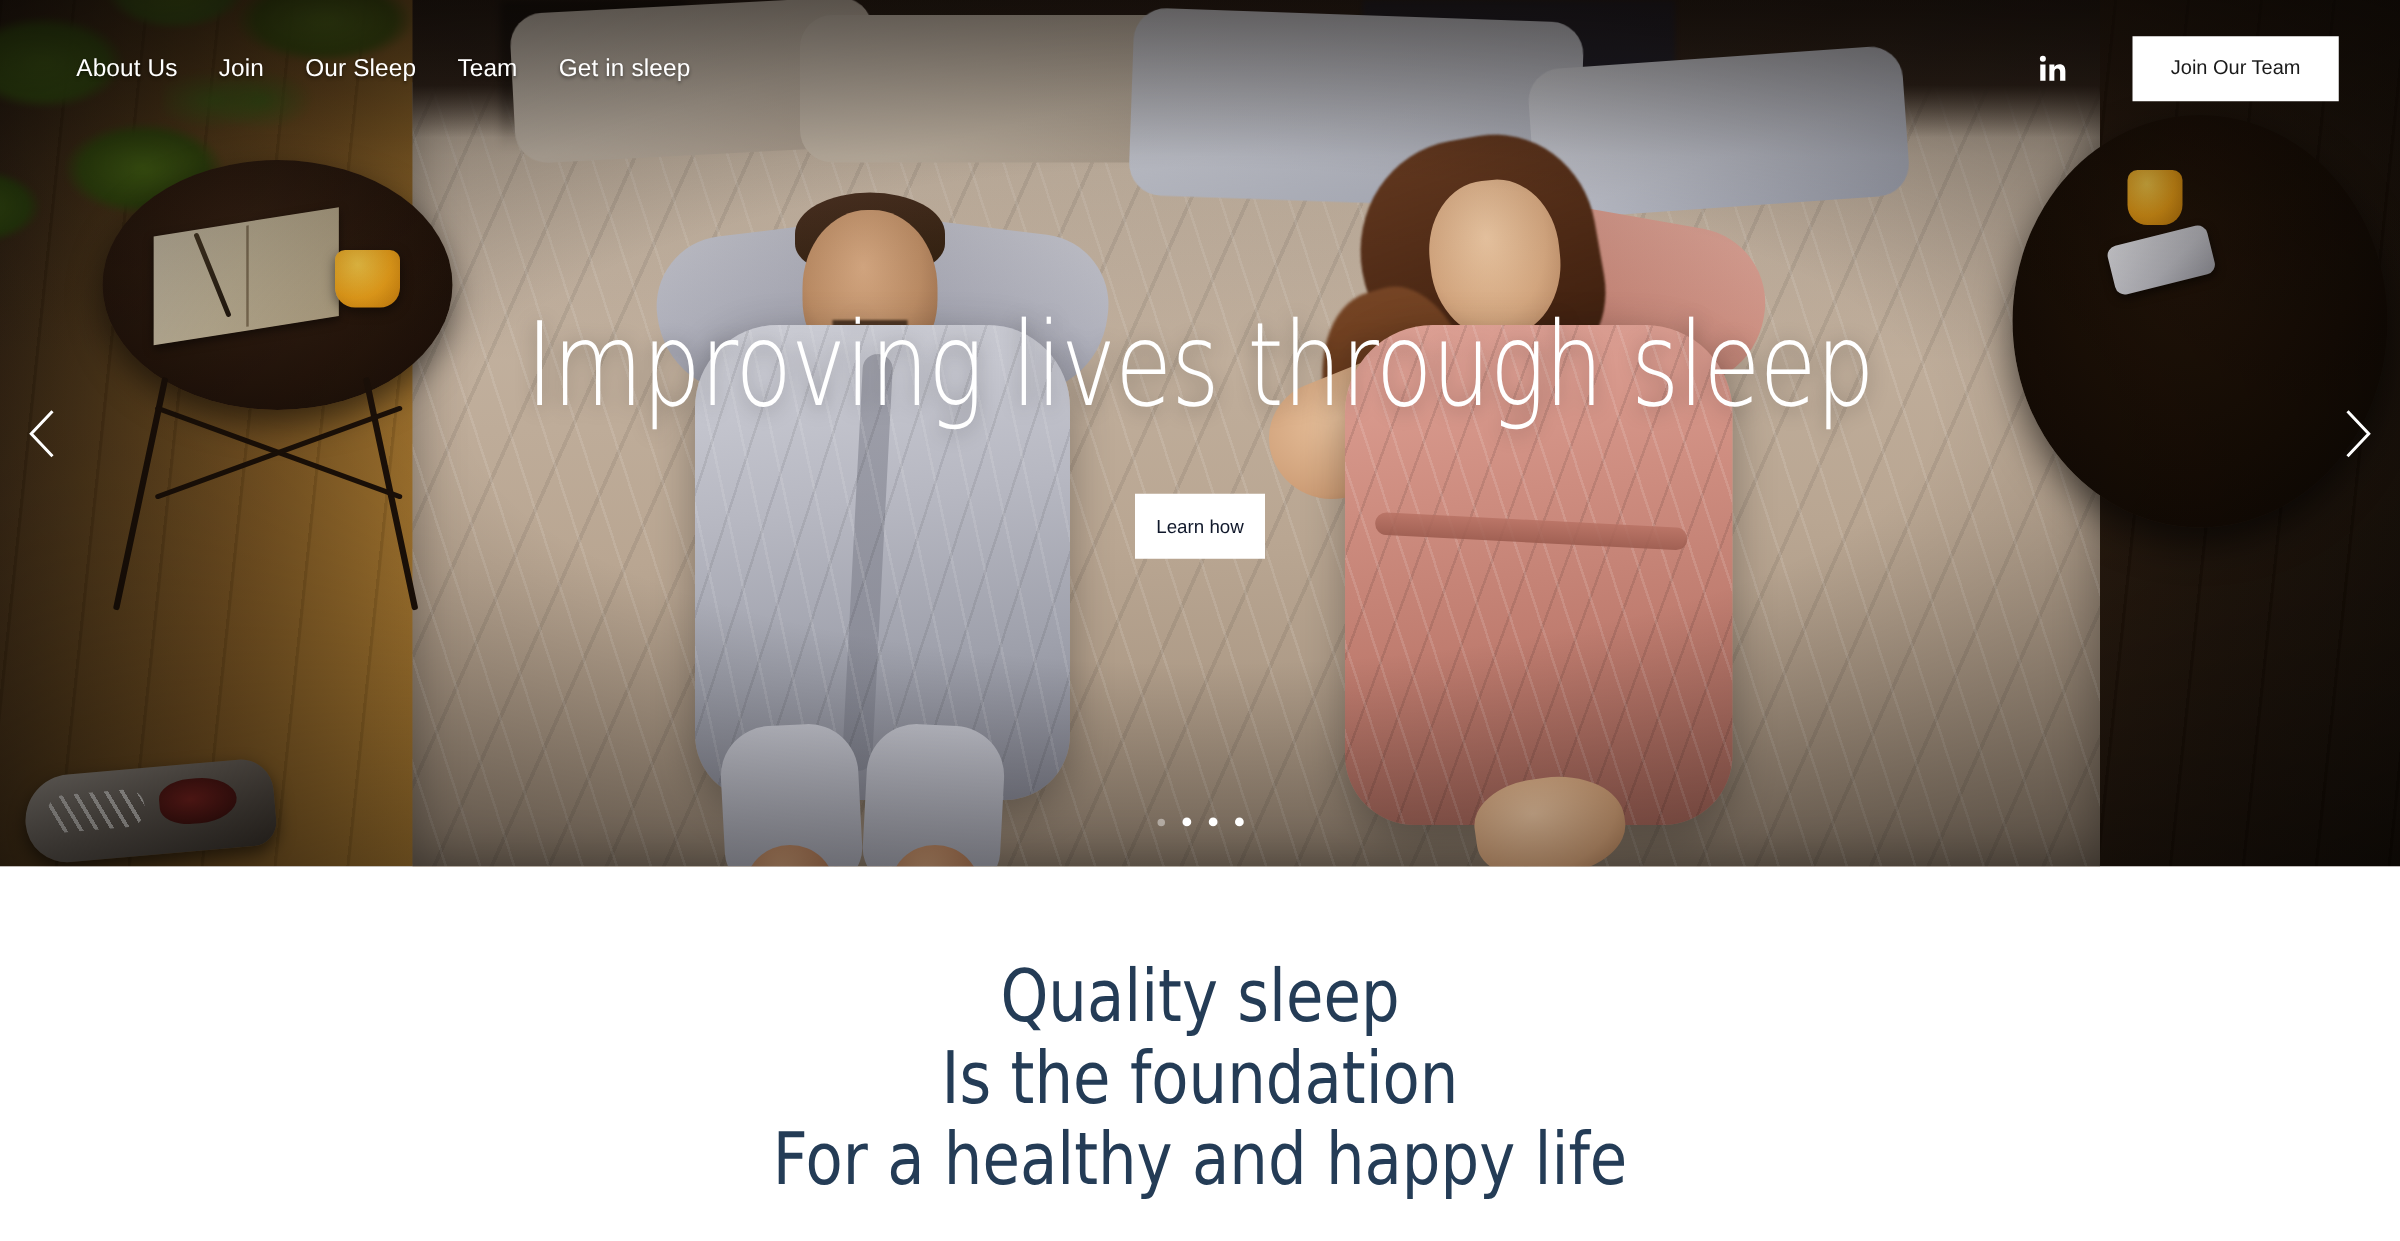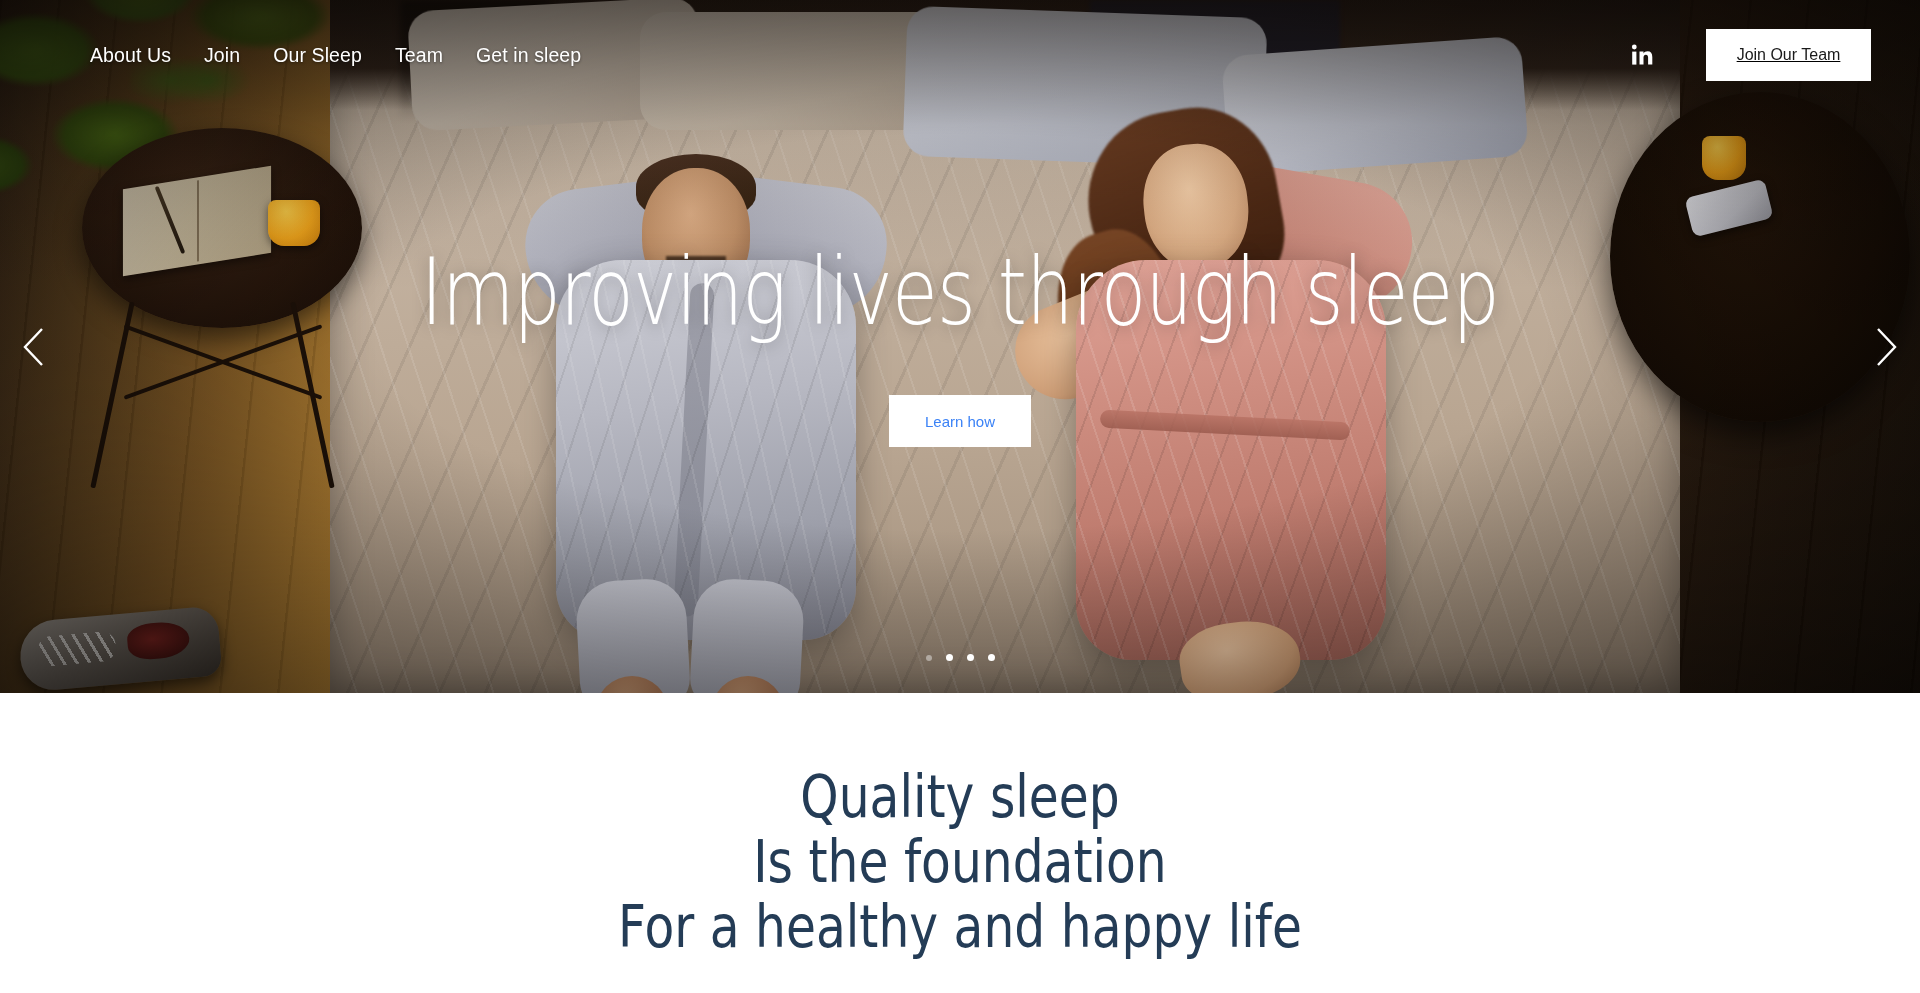--- a/index.html
+++ b/index.html
@@ -286,27 +286,27 @@
   }
   .logo{display:flex;align-items:center;margin-left:62px;gap:13px;cursor:pointer;}
   .logo-mark{position:relative;width:52px;height:52px;flex:0 0 52px;}
   .logo-type{display:flex;flex-direction:column;line-height:1.0;}
   .logo-line{
     color:#fff;font-weight:bold;font-size:21px;letter-spacing:1.4px;
     font-family:"Liberation Sans",sans-serif;position:relative;white-space:nowrap;
   }
   .logo-reg{font-size:8px;vertical-align:super;letter-spacing:0;}
 
-  .nav{display:flex;align-items:flex-end;gap:33px;margin-left:90px;}
+  .nav{display:flex;align-items:flex-end;gap:33px;margin-left:61px;}
   .nav a{
     color:#fff;font-size:19.5px;text-decoration:none;white-space:nowrap;
     text-shadow:0 1px 3px rgba(0,0,0,.45);letter-spacing:.1px;
   }
 
-  .header-right{margin-left:auto;display:flex;align-items:center;gap:0;padding-right:49px;text-decoration:underline;}
+  .header-right{margin-left:auto;display:flex;align-items:center;gap:0;padding-right:49px;}
   .linkedin{
     width:26px;height:26px;display:flex;align-items:center;justify-content:center;
     margin-right:52px;cursor:pointer;
   }
   .btn-join{
     width:165px;height:52px;background:#fff;border:none;
     display:flex;align-items:center;justify-content:center;
     color:#1a1a1a;font-size:16px;cursor:pointer;
     font-family:"Liberation Sans",sans-serif;
   }
@@ -317,23 +317,23 @@
     display:flex;flex-direction:column;align-items:center;justify-content:center;
     padding-top:0;pointer-events:none;
   }
   .hero-title{
     color:#fff;font-size:93px;font-weight:300;letter-spacing:-1px;line-height:1;
     text-shadow:0 2px 18px rgba(0,0,0,.35);
     font-family:"DejaVu Sans","Liberation Sans",sans-serif;
     transform:scaleX(.80);transform-origin:center;white-space:nowrap;
   }
   .btn-learn{
-    margin-top:56px;width:142px;height:52px;background:#fff;border:none;
+    margin-top:56px;width:104px;height:52px;background:#fff;border:none;
     display:flex;align-items:center;justify-content:center;
-    color:#3b82f6;font-size:15px;cursor:pointer;pointer-events:auto;
+    color:#0f172a;font-size:15px;cursor:pointer;pointer-events:auto;
     font-family:"Liberation Sans",sans-serif;
   }
 
   .arrow{
     position:absolute;top:50%;transform:translateY(-50%);z-index:25;
     width:56px;height:56px;display:flex;align-items:center;justify-content:center;cursor:pointer;
   }
   .arrow.prev{left:6px;}
   .arrow.next{right:6px;}
 

